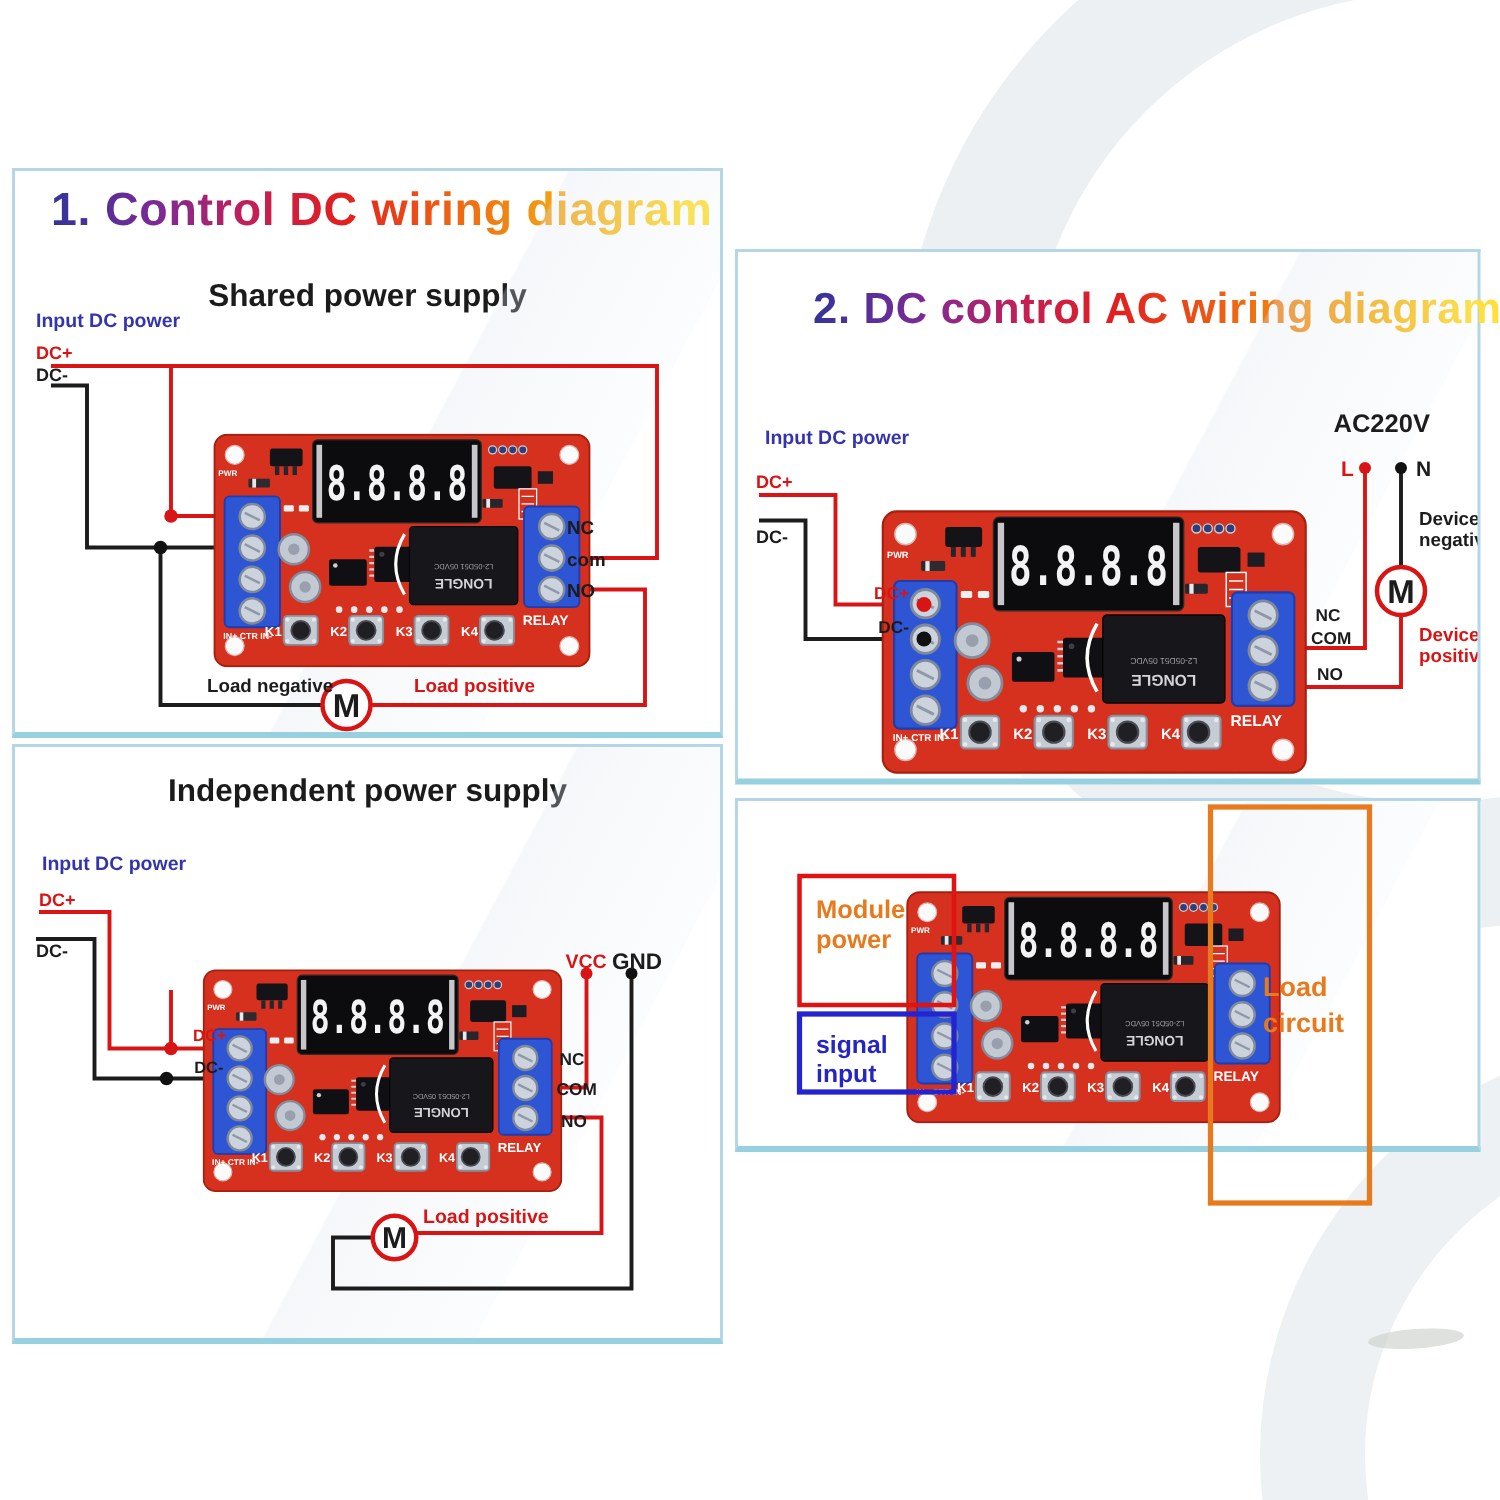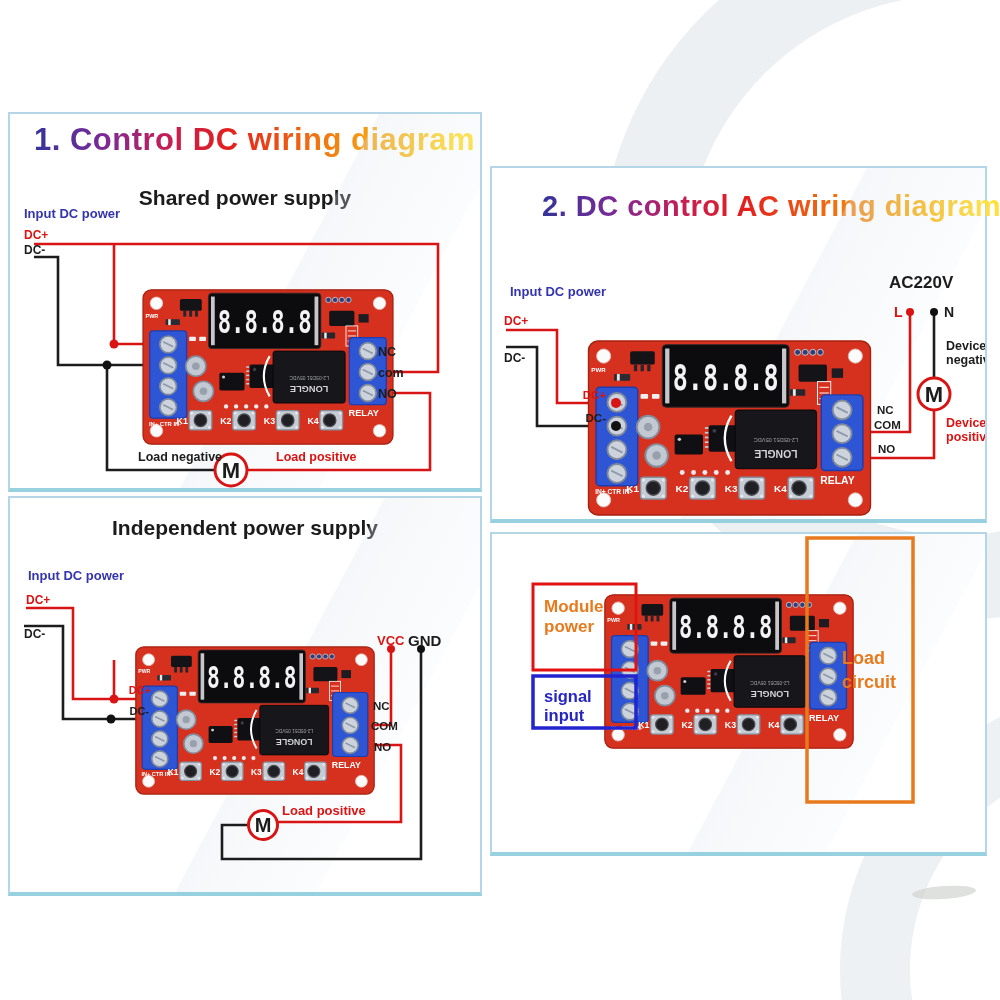--- a/index.html
+++ b/index.html
@@ -8,21 +8,21 @@
   .wm{position:absolute;z-index:0;}
   .wm-ring1{left:600px;top:-90px;width:540px;height:540px;border-radius:50%;border:85px solid #edf0f3;}
   .wm-ring2{left:840px;top:690px;width:420px;height:420px;border-radius:50%;border:70px solid #eef1f3;}
   .wm-smudge{left:912px;top:886px;width:64px;height:13px;background:#ccd1cc;border-radius:50%;opacity:.65;transform:rotate(-4deg);}
   .panel{position:absolute;background:#ffffff;border:2px solid #b5d6e6;border-bottom:4px solid #97d0de;z-index:1;box-sizing:border-box;}
   .panel::after{content:"";position:absolute;inset:0;pointer-events:none;
      background:linear-gradient(118deg,rgba(226,233,239,0) 55%,rgba(222,230,238,.30) 55.3%,rgba(222,230,238,.10) 76%,rgba(226,233,239,0) 76%);}
   #p1{left:8px;top:112px;width:474px;height:380px;}
   #p2{left:490px;top:166px;width:497px;height:357px;}
   #p3{left:8px;top:496px;width:474px;height:400px;}
-  #p4{left:490px;top:532px;width:497px;height:324px;}
+  #p4{left:490px;top:532px;width:497px;height:236px;}
   .rainbow{position:absolute;margin:0;font-weight:bold;letter-spacing:.5px;color:#c31f57;white-space:nowrap;}
   @supports ((-webkit-background-clip:text) or (background-clip:text)){
     .rainbow{background:linear-gradient(90deg,#34349a 0%,#7c2a96 16%,#c31f57 30%,#e31e1e 44%,#ef6a12 62%,#f5a812 78%,#ffe03a 96%);
              -webkit-background-clip:text;background-clip:text;color:transparent;}
   }
   #p1 .rainbow{left:24px;top:8px;font-size:31px;}
   #p2 .rainbow{left:50px;top:22px;font-size:29px;}
   .subtitle{position:absolute;left:0;width:100%;text-align:center;font-weight:bold;color:#1b1b1b;}
   #p1 .subtitle{top:72px;font-size:21px;}
   #p3 .subtitle{top:18px;font-size:21px;}

